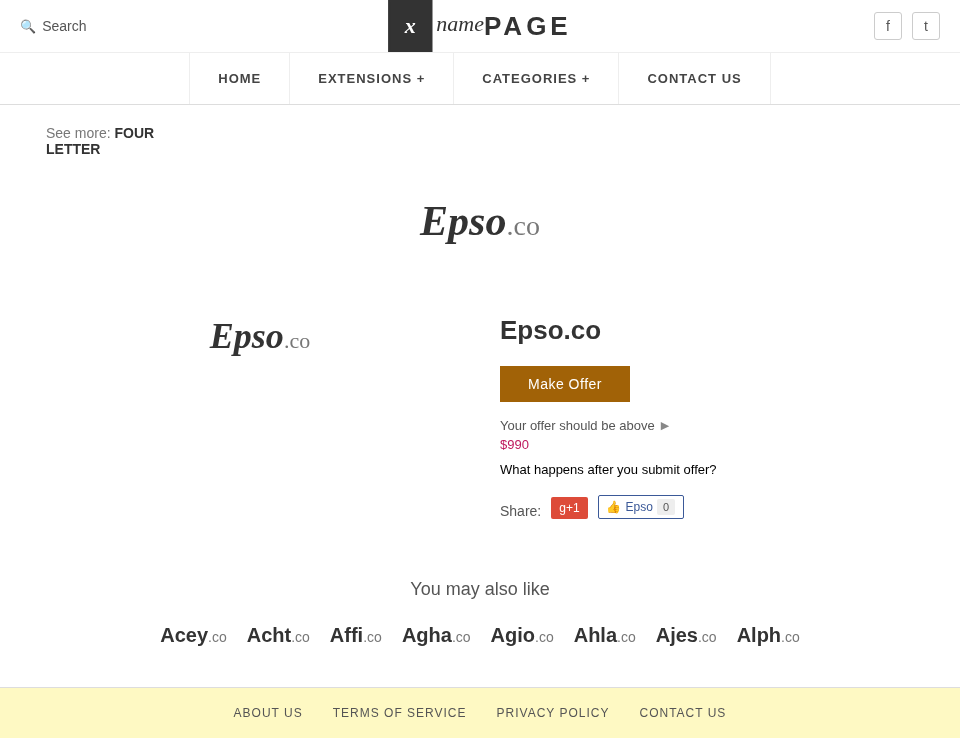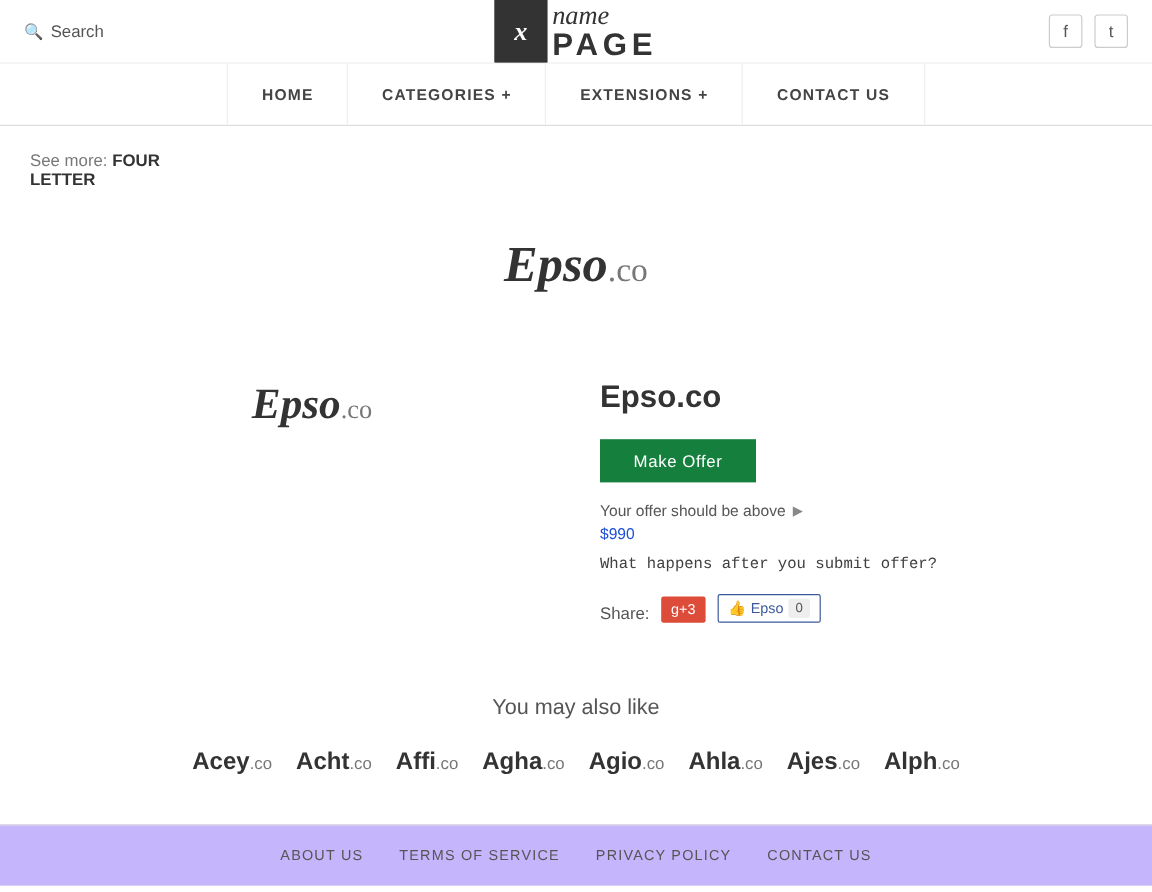--- a/index.html
+++ b/index.html
@@ -48,21 +48,20 @@
     }
     .logo-icon span {
       color: #fff;
       font-size: 22px;
       font-style: italic;
       font-weight: bold;
       font-family: Georgia, serif;
     }
     .logo-text {
       display: flex;
-      flex-direction: column;
       line-height: 1;
       margin-left: 4px;
     }
     .logo-text .name-part {
       font-family: 'Brush Script MT', cursive, Georgia, serif;
       font-size: 22px;
       color: #333;
       font-style: italic;
     }
     .logo-text .page-part {
@@ -107,21 +106,21 @@
       letter-spacing: 1px;
       color: #444;
       cursor: pointer;
       text-transform: uppercase;
       border-right: 1px solid #eee;
     }
     .nav-item:first-child { border-left: 1px solid #eee; }
 
     
     .breadcrumb {
-      padding: 20px 25px;
+      padding: 20px 46px;
       font-size: 14px;
       color: #555;
     }
     .breadcrumb .see-more-label {
       color: #777;
     }
     .breadcrumb .see-more-link {
       color: #333;
       font-weight: bold;
       text-decoration: none;
@@ -180,21 +179,21 @@
       flex: 1;
       padding-top: 10px;
     }
     .domain-title {
       font-size: 26px;
       font-weight: bold;
       color: #333;
       margin-bottom: 20px;
     }
     .make-offer-btn {
-      background: #15803d;
+      background: #a16207;
       color: #fff;
       border: none;
       padding: 10px 28px;
       font-size: 14px;
       cursor: pointer;
       margin-bottom: 16px;
       letter-spacing: 0.5px;
     }
     .offer-info {
       display: flex;
@@ -203,27 +202,27 @@
       font-size: 13px;
       color: #555;
       margin-bottom: 4px;
     }
     .offer-arrow {
       color: #888;
       font-size: 11px;
     }
     .offer-amount {
       font-size: 13px;
-      color: #1d4ed8;
+      color: #be185d;
       margin-bottom: 10px;
     }
     .what-happens-link {
       font-size: 13px;
-      color: #404040;
-      font-family: Liberation Mono, monospace;
+      color: #000000;
+      font-family: Liberation Sans, sans-serif;
       cursor: pointer;
       text-decoration: none;
       display: block;
       margin-bottom: 18px;
     }
     .share-area {
       display: flex;
       align-items: flex-end;
       gap: 10px;
       font-size: 14px;
@@ -286,21 +285,21 @@
       font-weight: bold;
     }
     .similar-item .s-ext {
       font-size: 14px;
       color: #777;
       font-weight: normal;
     }
 
     
     .footer-nav {
-      background: #c4b5fd;
+      background: #fef9c3;
       border-top: 1px solid #ddd;
       padding: 18px 20px;
       display: flex;
       justify-content: center;
       gap: 30px;
     }
     .footer-nav-item {
       font-size: 12px;
       color: #555;
       letter-spacing: 1px;
@@ -341,22 +340,22 @@
       <span>f</span>
     </a>
     <a class="social-icon" href="#">
       <span>t</span>
     </a>
   </div>
 </header>
 
 <nav class="nav">
   <div class="nav-item">HOME</div>
+  <div class="nav-item">EXTENSIONS +</div>
   <div class="nav-item">CATEGORIES +</div>
-  <div class="nav-item">EXTENSIONS +</div>
   <div class="nav-item">CONTACT US</div>
 </nav>
 
 <div class="breadcrumb">
   <span class="see-more-label">See more:</span>
   <a class="see-more-link" href="#">
     <span>FOUR</span>
     <br>
     <span>LETTER</span>
   </a>
@@ -384,21 +383,21 @@
       <span>Your offer should be above</span>
       <span class="offer-arrow">▶</span>
     </div>
     <div class="offer-amount">$990</div>
 
     <a class="what-happens-link" href="#">What happens after you submit offer?</a>
 
     <div class="share-area">
       <span>Share:</span>
       <div class="google-plus-btn">
-        <span>g+3</span>
+        <span>g+1</span>
       </div>
       <div class="facebook-like-btn">
         <span>👍</span>
         <span>Epso</span>
         <span class="fb-count">0</span>
       </div>
     </div>
   </div>
 </div>
 

